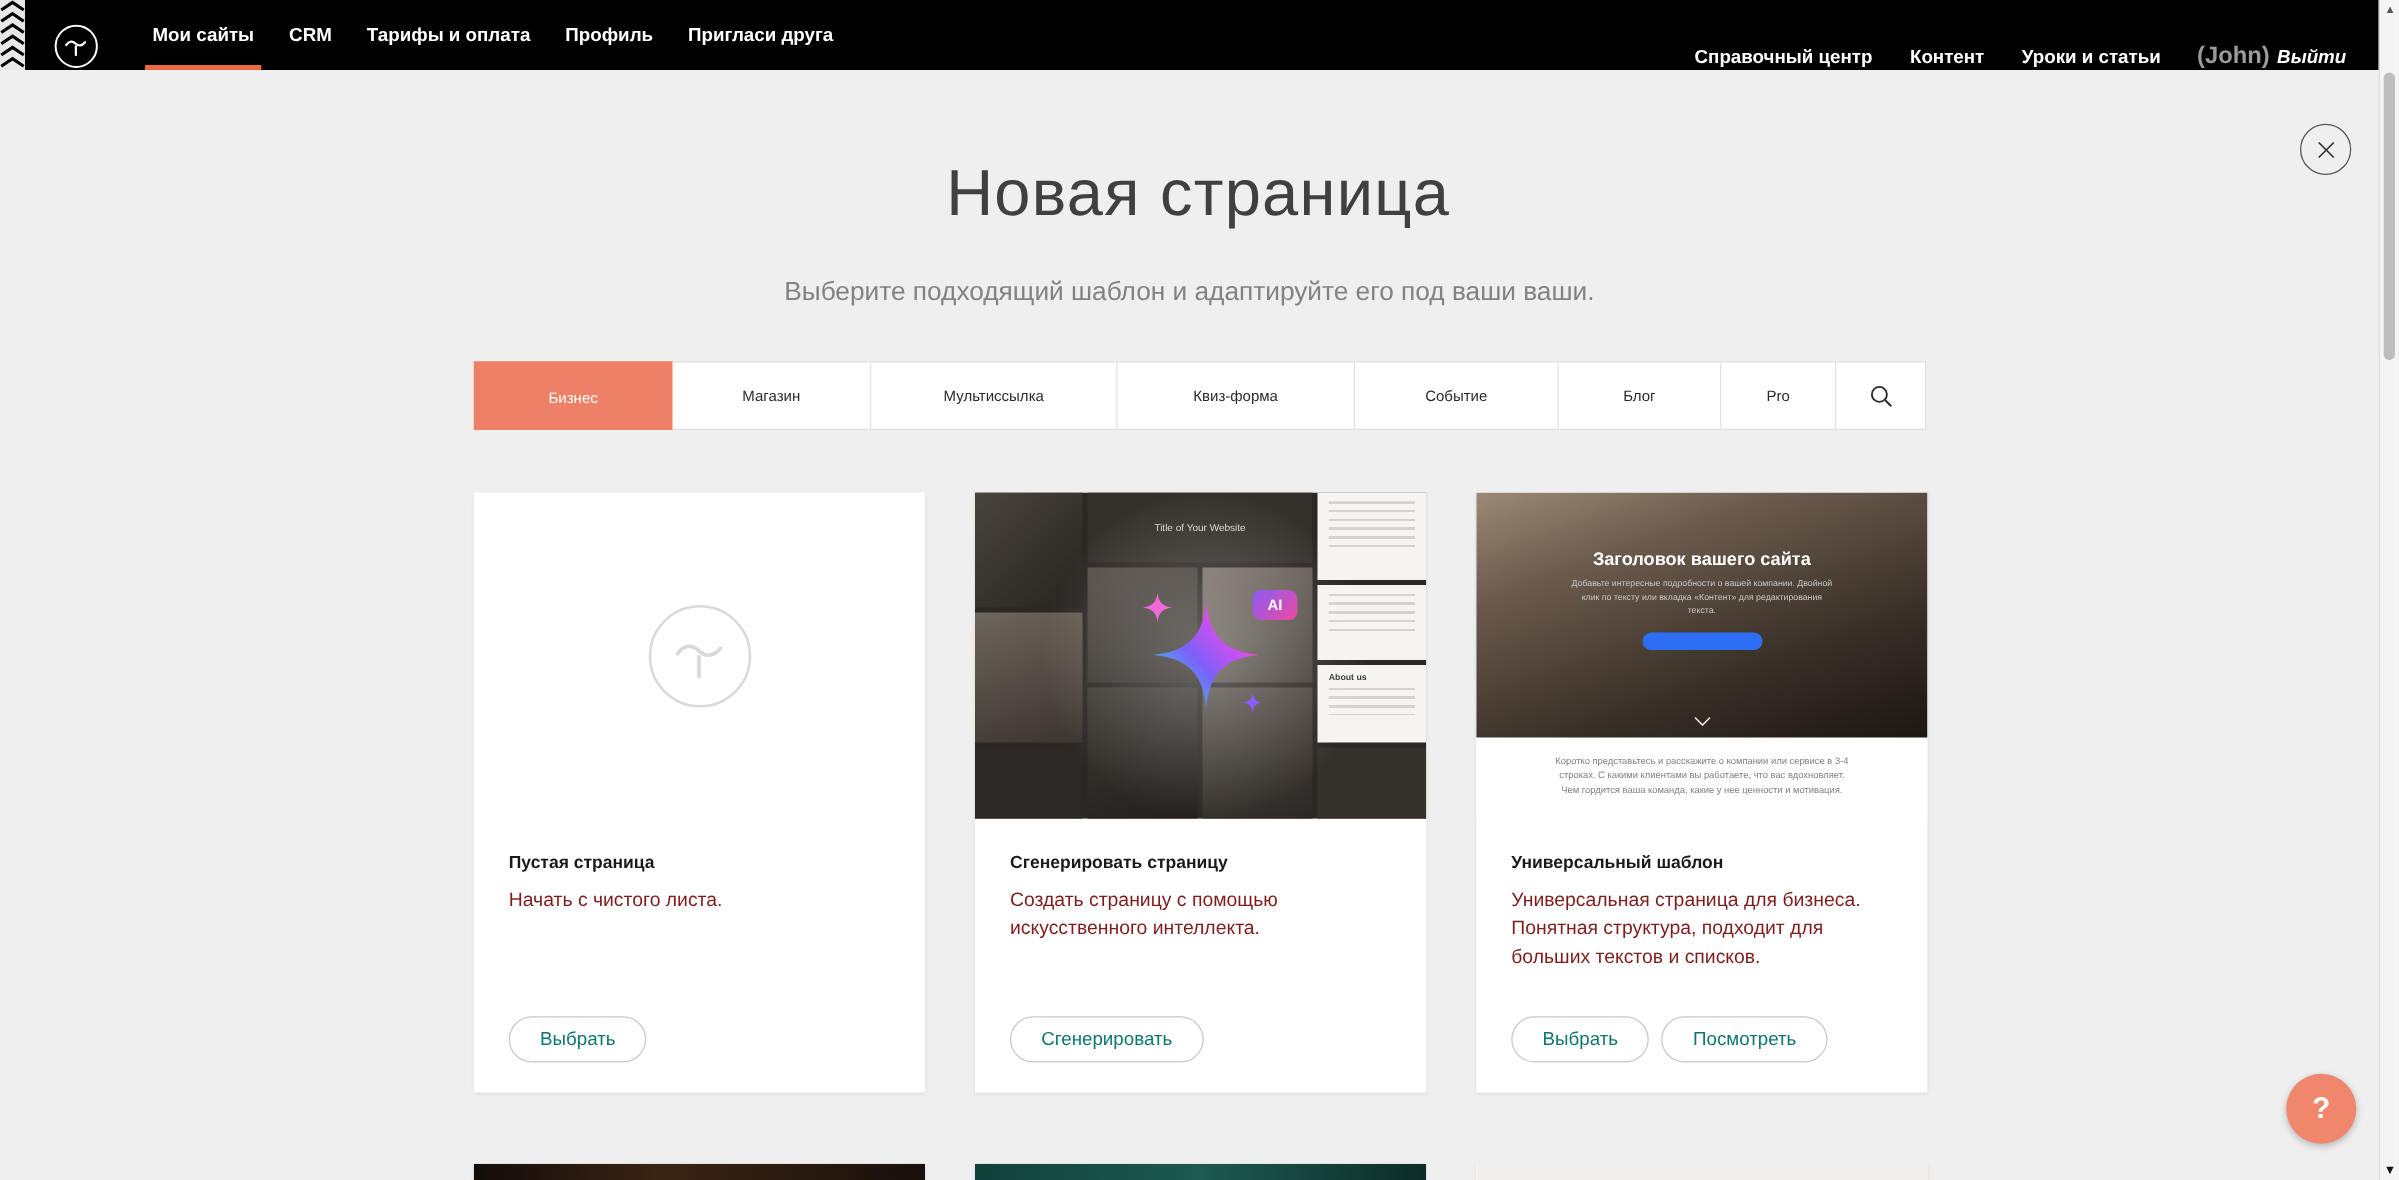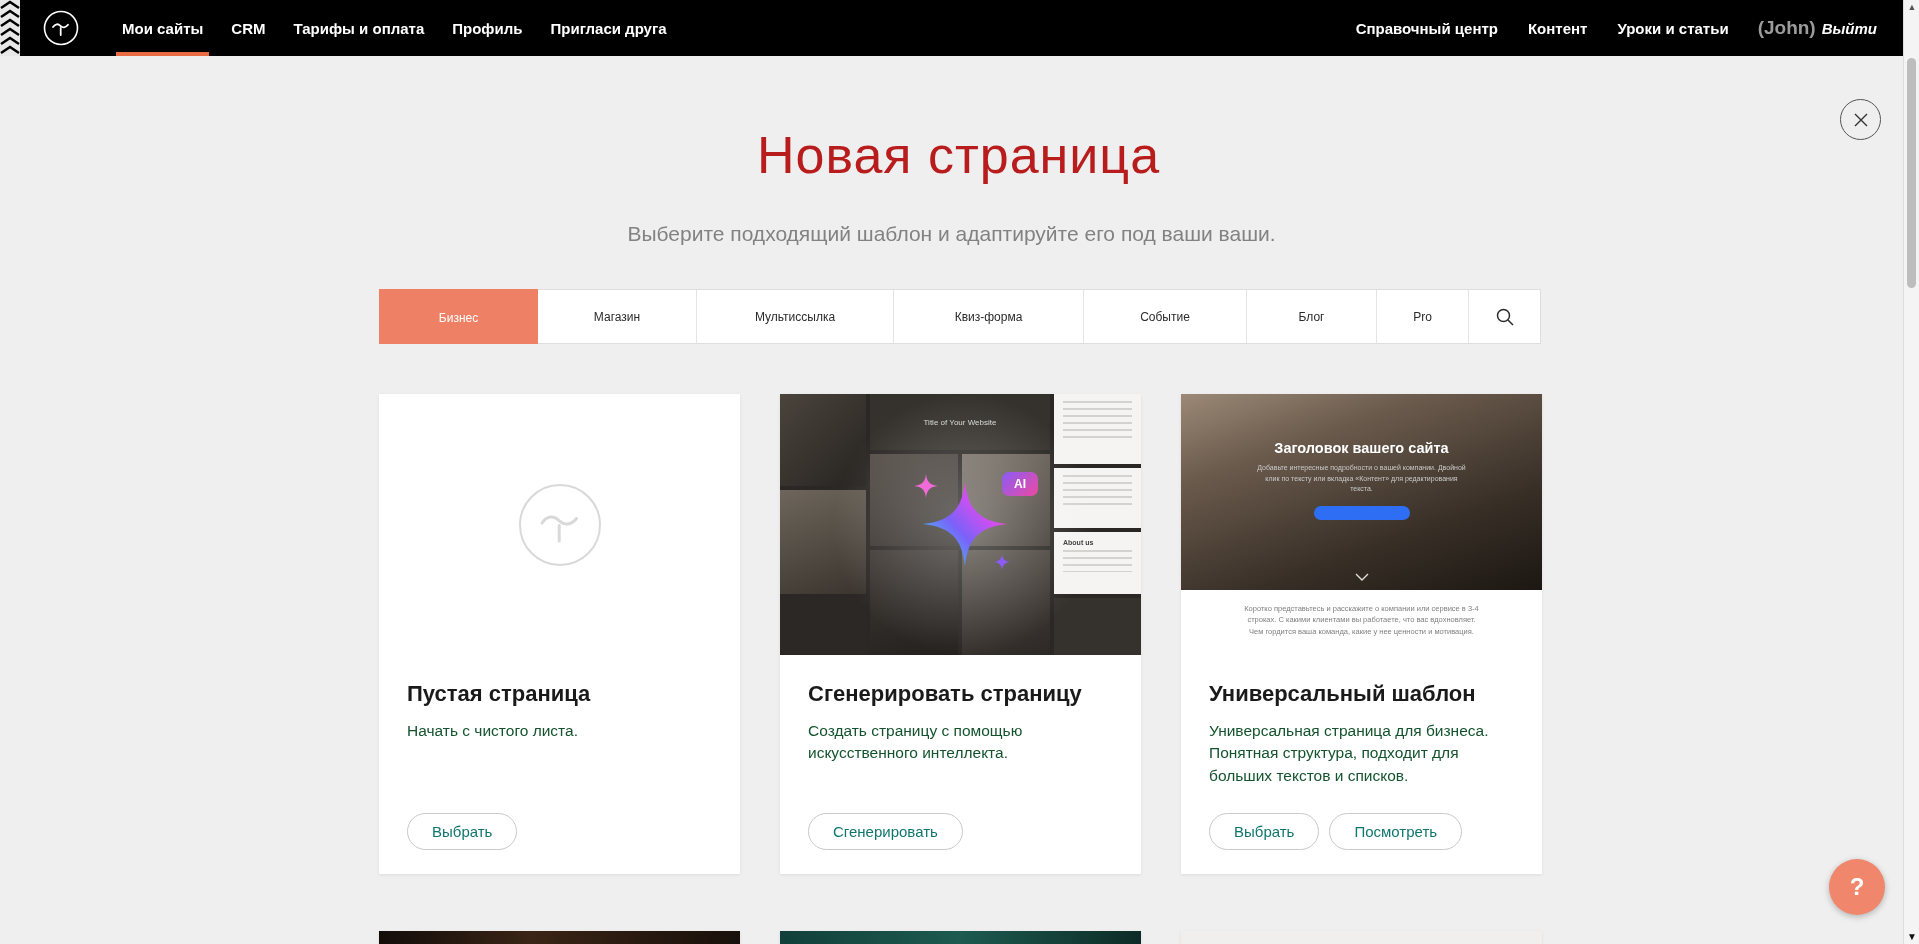--- a/index.html
+++ b/index.html
@@ -7,21 +7,21 @@
   body {
     position:relative; overflow:hidden;
     background:#efefef;
     font-family:"Liberation Sans","DejaVu Sans",sans-serif;
     color:#1a1a1a;
   }
 
   
   .topbar {
     position:absolute; left:0; top:0; width:1903px; height:56px;
-    background:#000; display:flex; align-items:center;
+    background:#000; display:flex; align-items:flex-end;
   }
   .zigzag { width:20px; height:56px; flex:0 0 auto; }
   .logo-wrap { margin-left:22px; flex:0 0 auto; display:flex; align-items:center; }
   .nav-left { display:flex; align-items:stretch; height:56px; margin-left:28px; }
   .nav-item {
     position:relative; display:flex; align-items:center;
     padding:0 14px; color:#fff; font-size:15px; font-weight:bold;
     cursor:pointer; white-space:nowrap;
   }
   .nav-item.active::after {
@@ -44,21 +44,21 @@
   .scroll-arrow-down { position:absolute; bottom:2px; left:0; width:16px; text-align:center; font-size:10px; color:#111; }
 
   
   .close-btn {
     position:absolute; left:1840px; top:99px; width:41px; height:41px;
     border:1.5px solid #555; border-radius:50%; background:transparent;
     display:flex; align-items:center; justify-content:center; cursor:pointer;
   }
   .page-title {
     position:absolute; left:0; right:2px; top:125px; text-align:center;
-    font-size:52px; font-weight:300; letter-spacing:1px; color:#b91c1c;
+    font-size:52px; font-weight:300; letter-spacing:1px; color:#404040;
   }
   .page-subtitle {
     position:absolute; left:0; right:16px; top:222px; text-align:center;
     font-size:21px; font-weight:300; color:#828282;
   }
 
   
   .tabs {
     position:absolute; left:379px; top:289px; width:1162px; height:55px;
     display:flex; background:#fff; border:1px solid #dedede;
@@ -77,22 +77,22 @@
   .cards-grid {
     position:absolute; left:379px; top:394px; width:1163px;
     display:grid; grid-template-columns:361px 361px 361px; column-gap:40px; row-gap:57px;
   }
   .card {
     position:relative; width:361px; height:480px; background:#fff;
     box-shadow:0 1px 3px rgba(0,0,0,.08);
   }
   .card-preview { position:relative; width:100%; height:261px; overflow:hidden; }
   .card-body { padding:26px 28px 0 28px; }
-  .card-title { font-size:22px; font-weight:bold; margin-bottom:13px; }
-  .card-desc { font-size:15.5px; line-height:1.45; color:#14532d; }
+  .card-title { font-size:14px; font-weight:bold; margin-bottom:13px; }
+  .card-desc { font-size:15.5px; line-height:1.45; color:#7f1d1d; }
   .card-actions { position:absolute; left:28px; bottom:24px; display:flex; gap:10px; }
   .pill-btn {
     border:1px solid #c9c9c9; border-radius:19px; background:#fff;
     padding:9px 24px; font-size:15px; color:#0f766e; cursor:pointer;
     font-family:inherit; white-space:nowrap;
   }
 
   
   .blank-preview { display:flex; align-items:center; justify-content:center; height:261px; }
 

